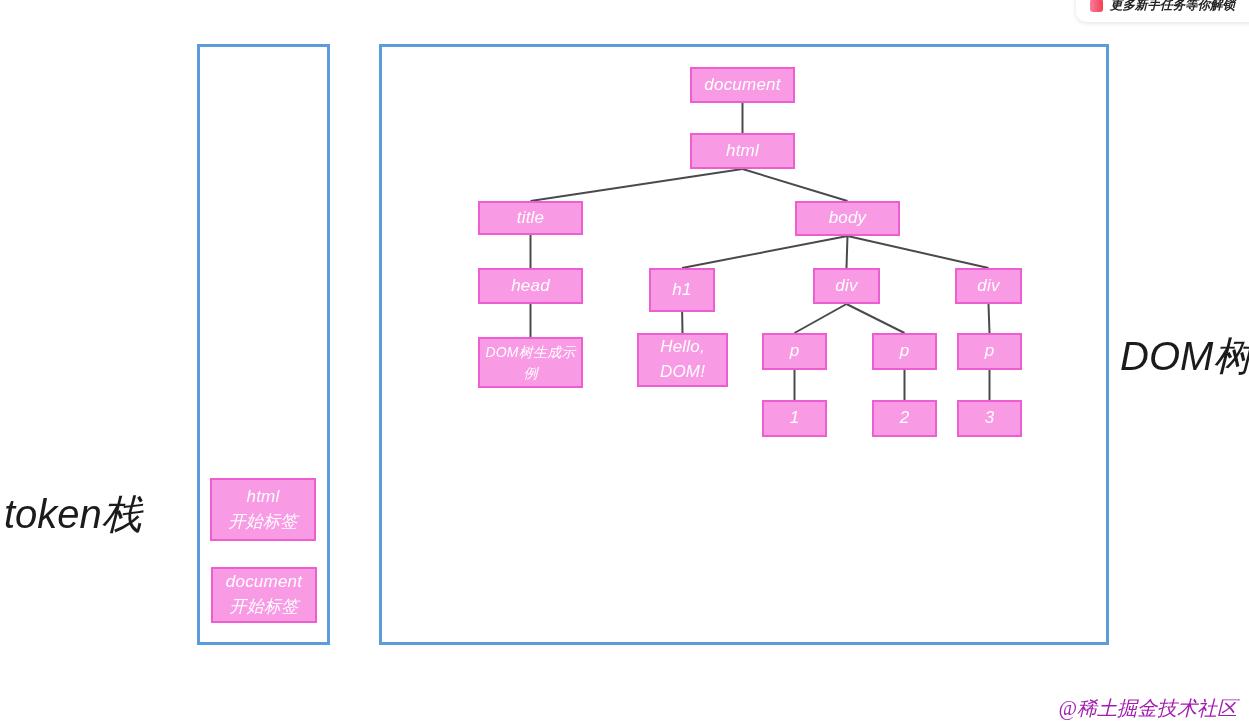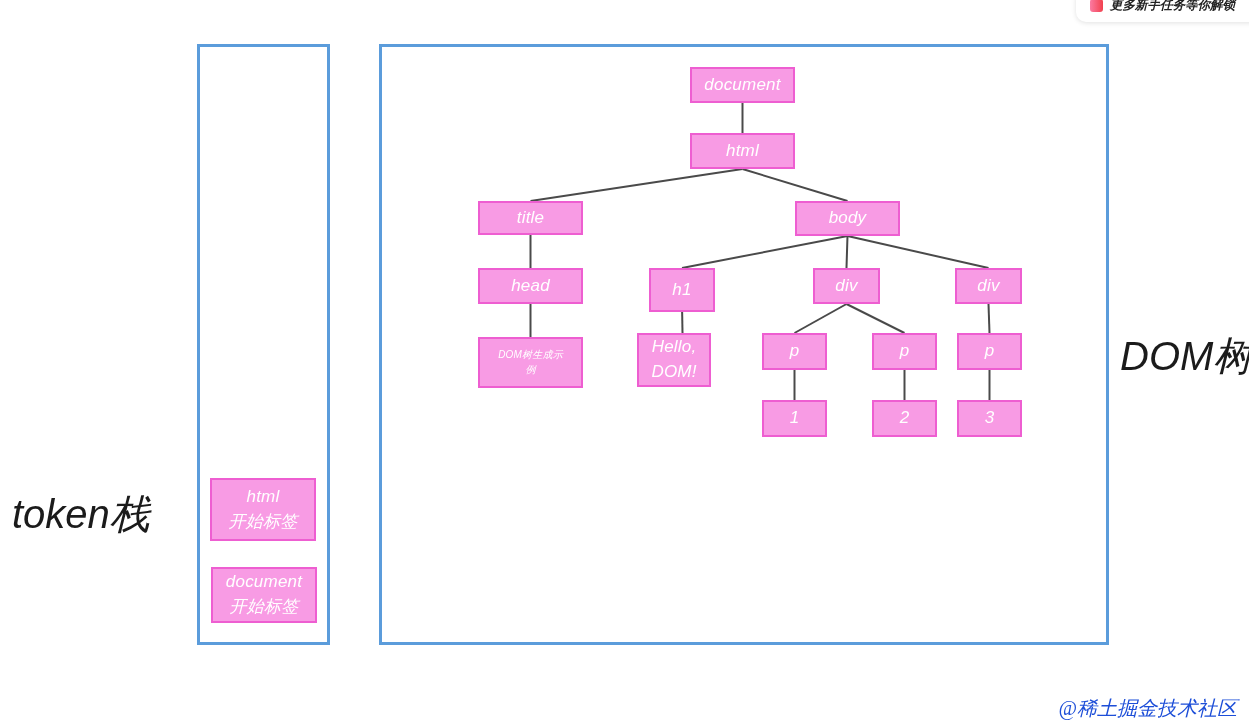--- a/index.html
+++ b/index.html
@@ -51,21 +51,21 @@
   }
 
   
   .big-label {
     position: absolute;
     z-index: 4;
     font-size: 40px;
     color: #1b1b1b;
     white-space: nowrap;
   }
-  .token-label { left: 4px;    top: 487px; margin-left: 8px; }
+  .token-label { left: 4px;    top: 487px; }
   .dom-label   { left: 1120px; top: 329px; }
 
   
   .promo-card {
     position: absolute;
     z-index: 5;
     left: 1076px;
     top: -12px;
     width: 230px;
     height: 34px;
@@ -93,21 +93,21 @@
     white-space: nowrap;
   }
 
   
   .watermark {
     position: absolute;
     z-index: 4;
     right: 12px;
     bottom: 5px;
     font-size: 20px;
-    color: #1d4ed8;
+    color: #a21caf;
     font-family: "Liberation Serif", "DejaVu Serif", serif;
     white-space: nowrap;
   }
 </style>
 </head>
 <body>
 
 <div id="screen">
 
   <div class="promo-card">
@@ -159,25 +159,25 @@
     </div>
     <div class="node" style="left: 649px; top: 268px; width: 66px; height: 44px;">
       <div>h1</div>
     </div>
     <div class="node" style="left: 813px; top: 268px; width: 67px; height: 36px;">
       <div>div</div>
     </div>
     <div class="node" style="left: 955px; top: 268px; width: 67px; height: 36px;">
       <div>div</div>
     </div>
-    <div class="node" style="left: 478px; top: 337px; width: 105px; height: 51px; font-size: 10px;">
+    <div class="node" style="left: 478px; top: 337px; width: 105px; height: 51px; font-size: 14px;">
       <div>DOM树生成示</div>
       <div>例</div>
     </div>
-    <div class="node" style="left: 637px; top: 333px; width: 74px; height: 54px; font-size: 17px;">
+    <div class="node" style="left: 637px; top: 333px; width: 91px; height: 54px; font-size: 17px;">
       <div>Hello,</div>
       <div>DOM!</div>
     </div>
     <div class="node" style="left: 762px; top: 333px; width: 65px; height: 37px;">
       <div>p</div>
     </div>
     <div class="node" style="left: 872px; top: 333px; width: 65px; height: 37px;">
       <div>p</div>
     </div>
     <div class="node" style="left: 957px; top: 333px; width: 65px; height: 37px;">

